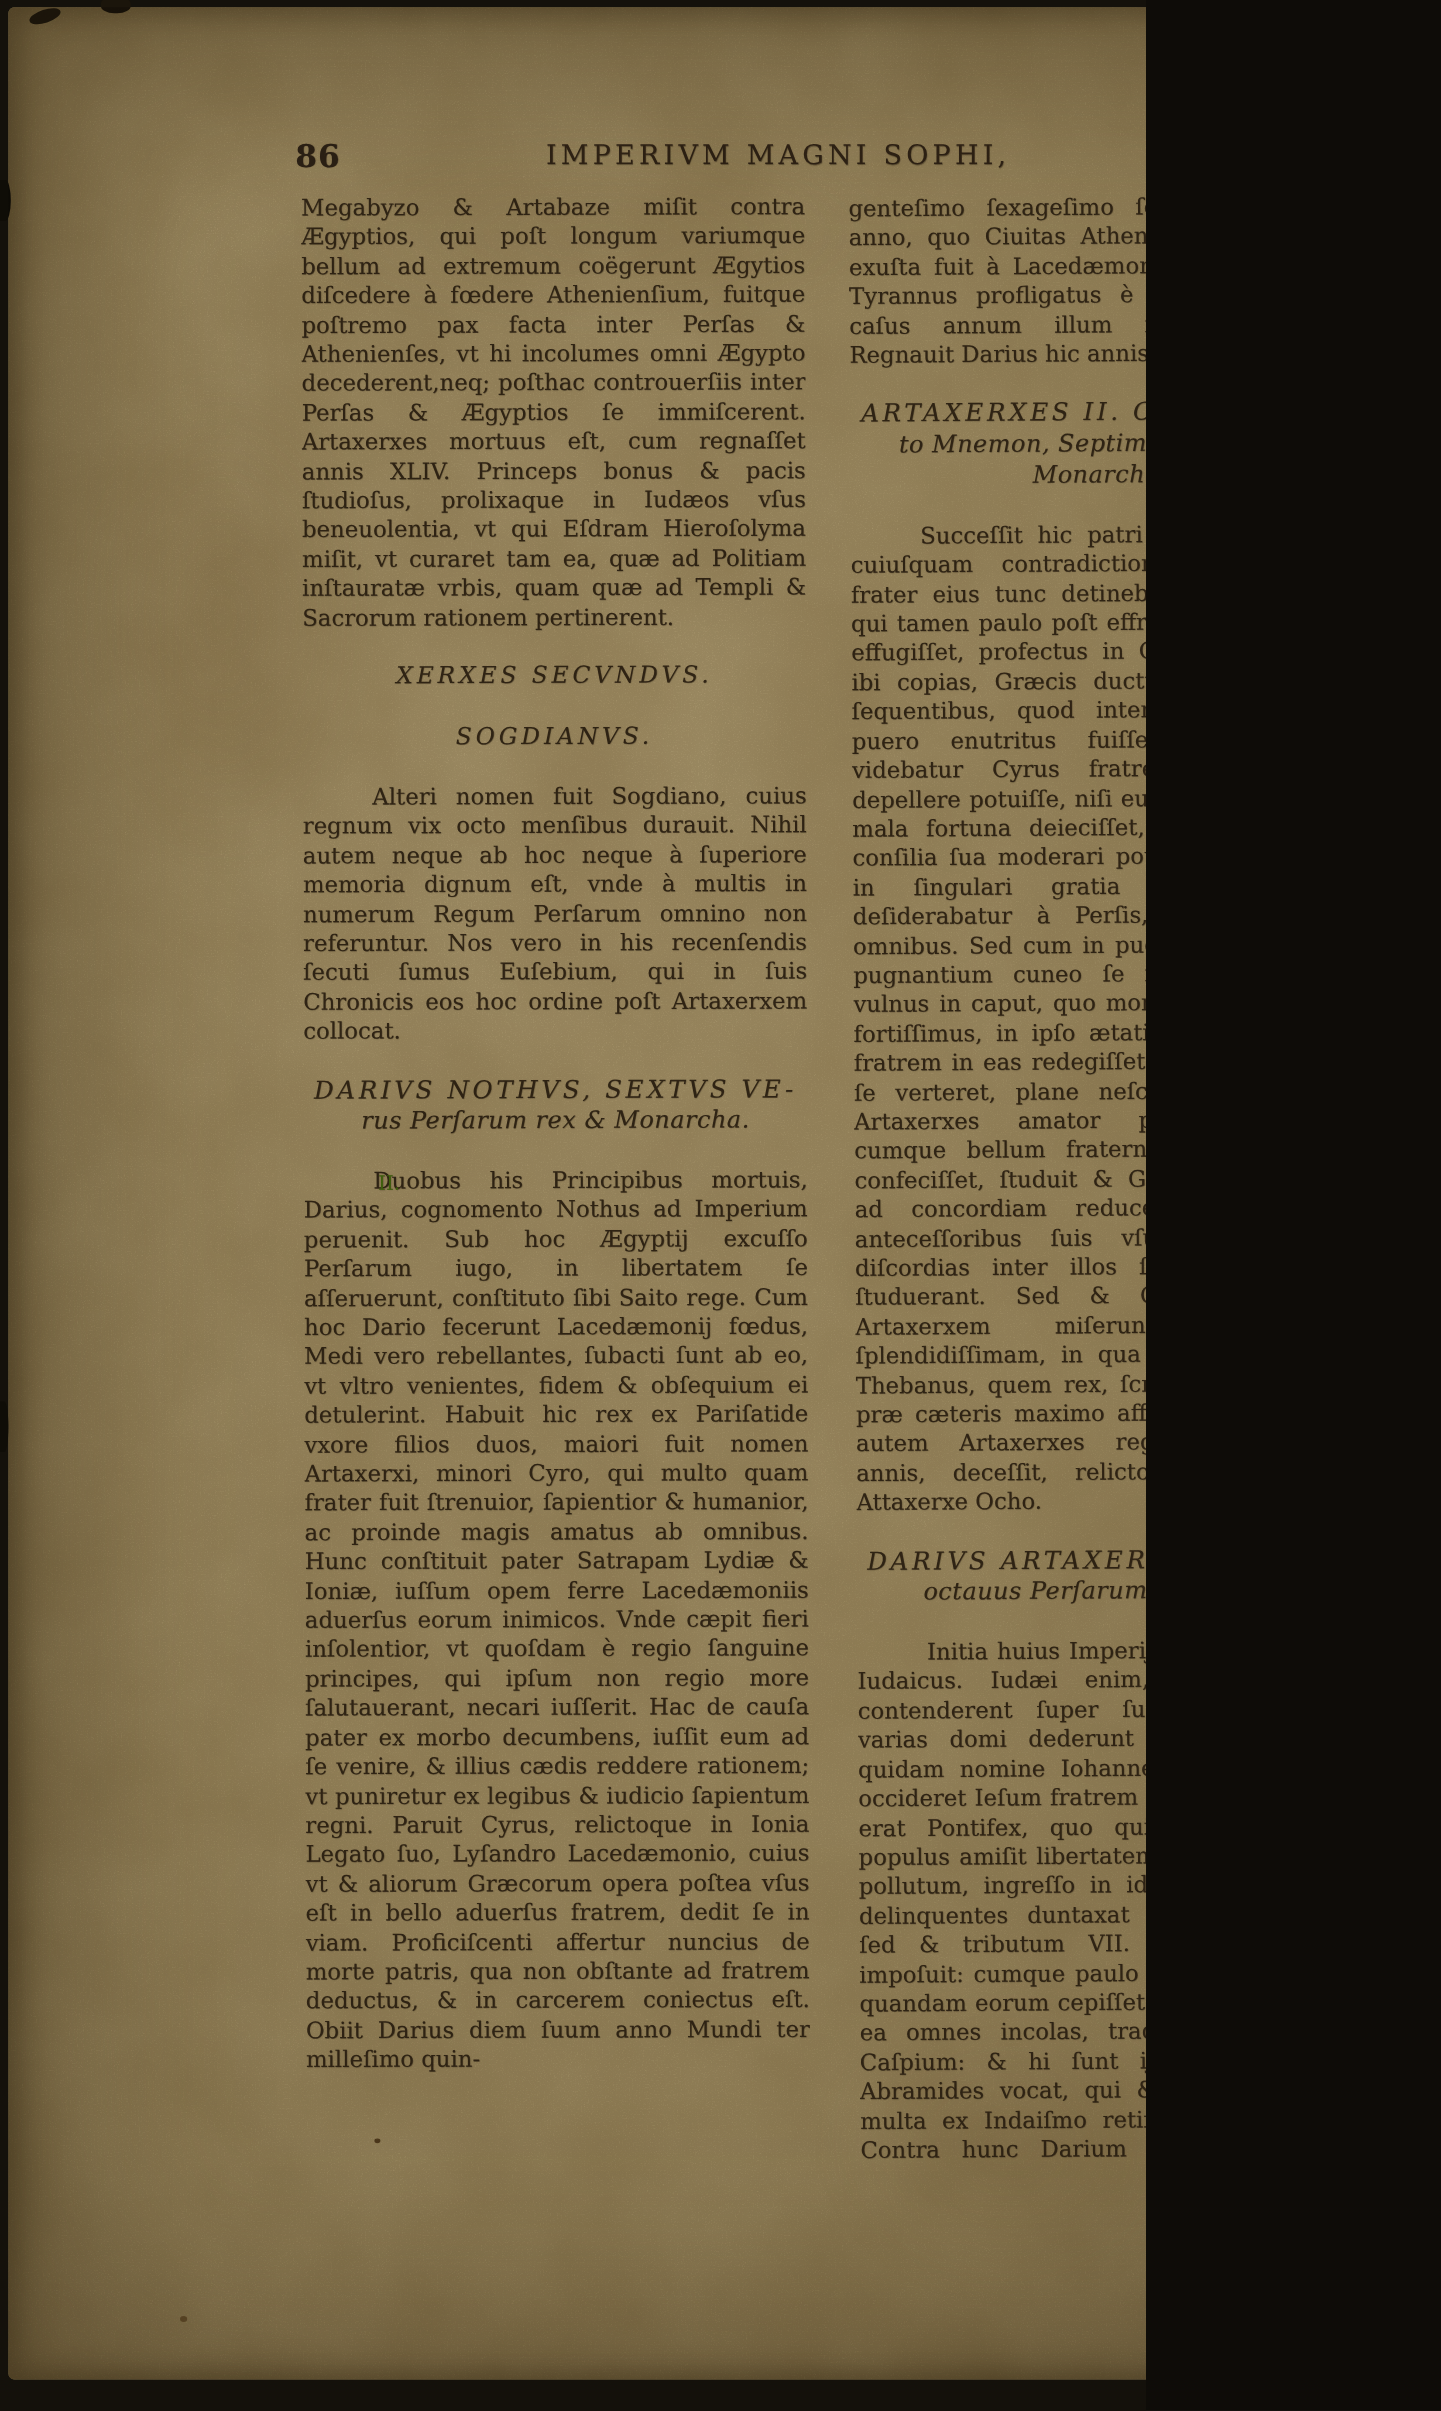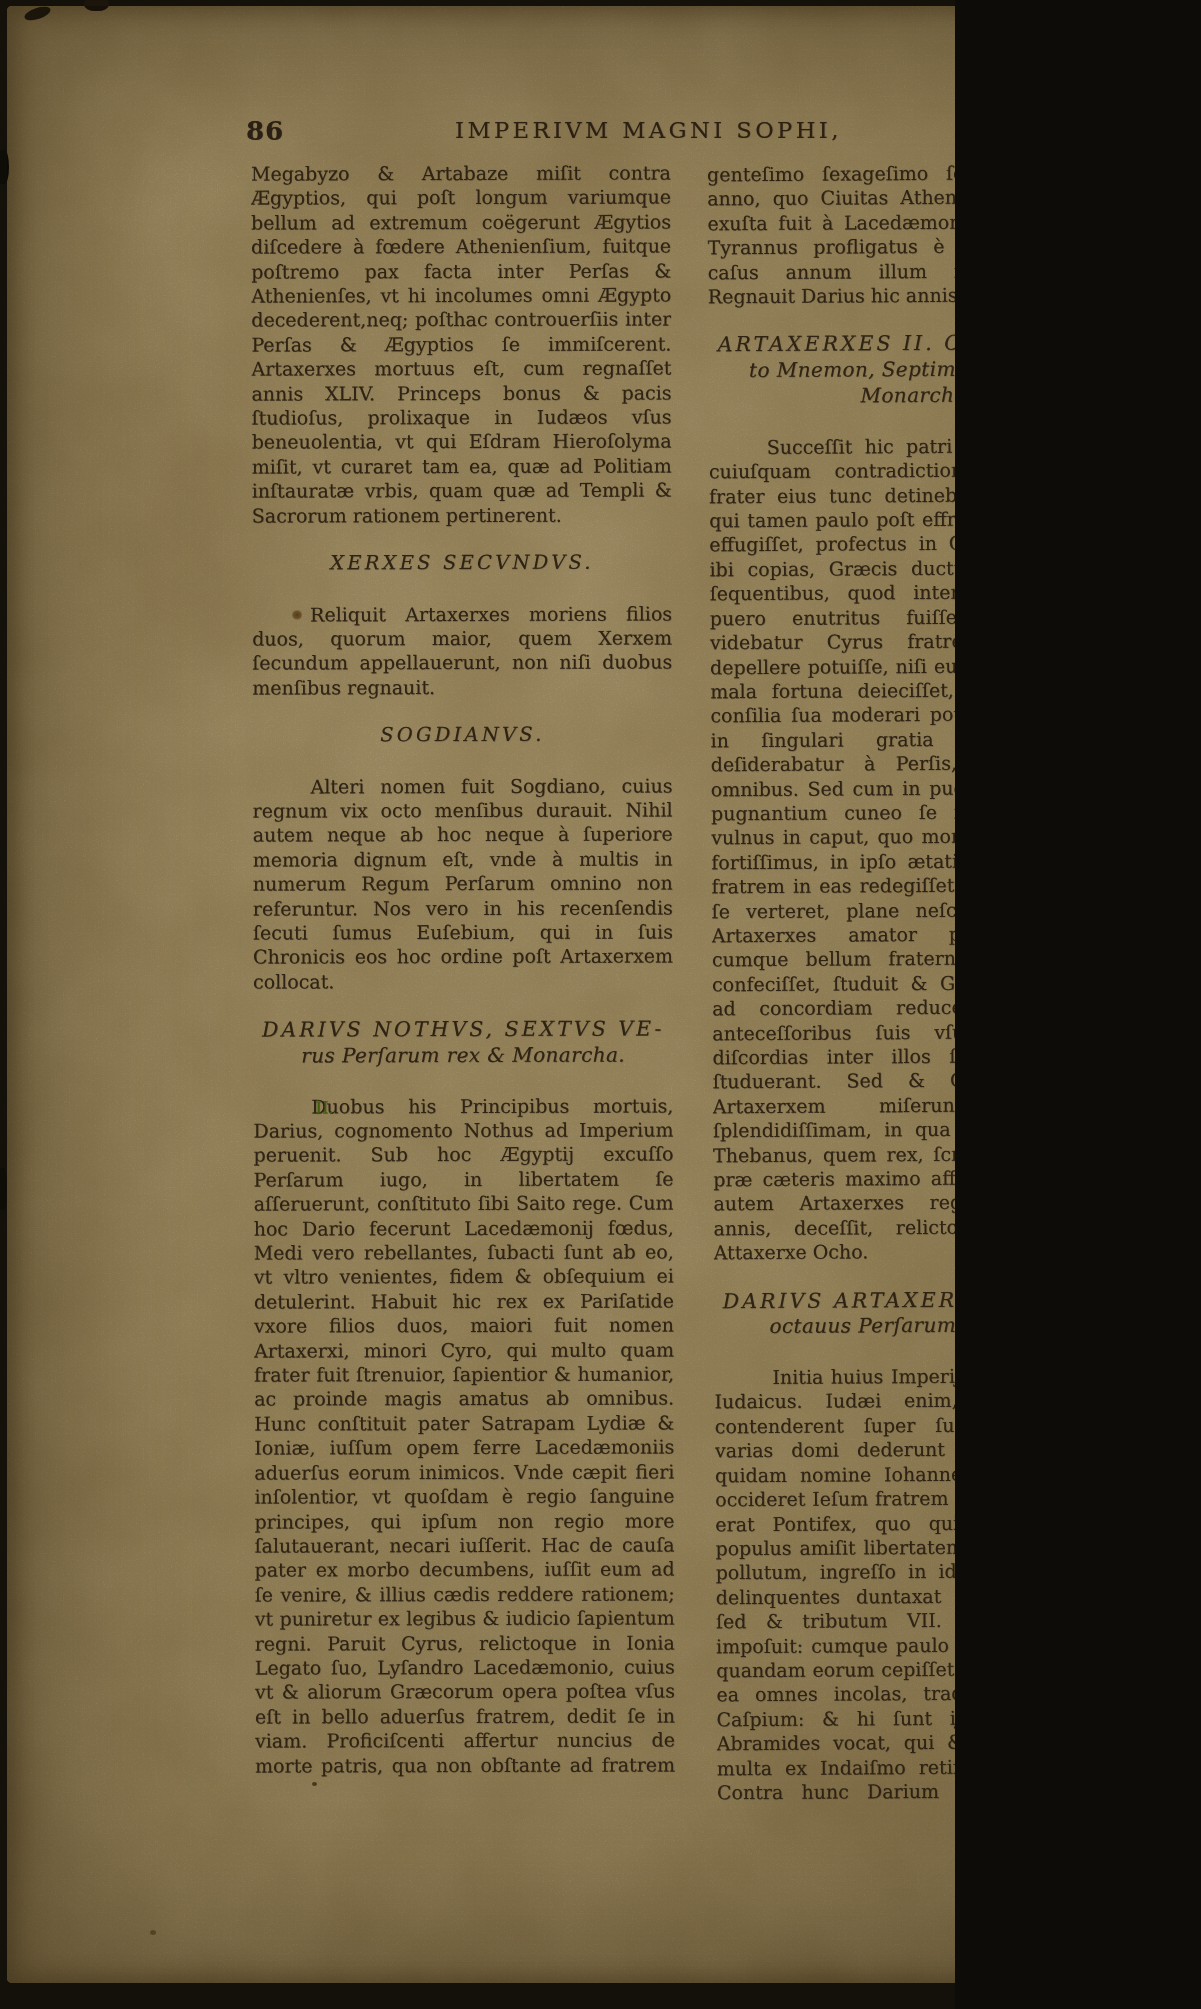--- a/index.html
+++ b/index.html
@@ -88,23 +88,20 @@
   <div class="ink-b"></div>
   <div class="notch-a"></div>
   <div class="notch-b"></div>
 
   <span class="pagenum">86</span>
   <div class="runhead">IMPERIVM MAGNI SOPHI,</div>
 
   <div class="col col-left">
     <p class="para">Megabyzo &amp; Artabaze miſit contra Ægyptios, qui poſt longum variumque bellum ad extremum coëgerunt Ægytios diſcedere à fœdere Athenienſium, fuitque poſtremo pax facta inter Perſas &amp; Athenienſes, vt hi incolumes omni Ægypto decederent,neq; poſthac controuerſiis inter Perſas &amp; Ægyptios ſe immiſcerent. Artaxerxes mortuus eſt, cum regnaſſet annis XLIV. Princeps bonus &amp; pacis ſtudioſus, prolixaque in Iudæos vſus beneuolentia, vt qui Eſdram Hieroſolyma miſit, vt curaret tam ea, quæ ad Politiam inſtauratæ vrbis, quam quæ ad Templi &amp; Sacrorum rationem pertinerent.</p>
     <h3 class="h1">XERXES SECVNDVS.</h3>
-    <p class="para ind">
-      <span class="reliquit-stain"></span><span>Reliquit Artaxerxes moriens filios duos, quorum maior, quem Xerxem ſecundum appellauerunt, non niſi duobus menſibus regnauit.</span>
-    </p>
     <h3 class="h1">SOGDIANVS.</h3>
     <p class="para ind">Alteri nomen fuit Sogdiano, cuius regnum vix octo menſibus durauit. Nihil autem neque ab hoc neque à ſuperiore memoria dignum eſt, vnde à multis in numerum Regum Perſarum omnino non referuntur. Nos vero in his recenſendis ſecuti ſumus Euſebium, qui in ſuis Chronicis eos hoc ordine poſt Artaxerxem collocat.</p>
     <div class="h2">
       <div class="l1">DARIVS NOTHVS, SEXTVS VE-</div>
       <div class="l2">rus Perſarum rex &amp; Monarcha.</div>
     </div>
     <p class="para ind">
       <span class="mnote mnote-left">II.</span><span>Duobus his Principibus mortuis, Darius, cognomento Nothus ad Imperium peruenit. Sub hoc Ægyptij excuſſo Perſarum iugo, in libertatem ſe aſſeruerunt, conſtituto ſibi Saito rege. Cum hoc Dario fecerunt Lacedæmonij fœdus, Medi vero rebellantes, ſubacti ſunt ab eo, vt vltro venientes, fidem &amp; obſequium ei detulerint. Habuit hic rex ex Pariſatide vxore filios duos, maiori fuit nomen Artaxerxi, minori Cyro, qui multo quam frater fuit ſtrenuior, ſapientior &amp; humanior, ac proinde magis amatus ab omnibus. Hunc conſtituit pater Satrapam Lydiæ &amp; Ioniæ, iuſſum opem ferre Lacedæmoniis aduerſus eorum inimicos. Vnde cæpit fieri inſolentior, vt quoſdam è regio ſanguine principes, qui ipſum non regio more ſalutauerant, necari iuſſerit. Hac de cauſa pater ex morbo decumbens, iuſſit eum ad ſe venire, &amp; illius cædis reddere rationem; vt puniretur ex legibus &amp; iudicio ſapientum regni. Paruit Cyrus, relictoque in Ionia Legato ſuo, Lyſandro Lacedæmonio, cuius vt &amp; aliorum Græcorum opera poſtea vſus eſt in bello aduerſus fratrem, dedit ſe in viam. Proficiſcenti affertur nuncius de morte patris, qua non obſtante ad fratrem deductus, &amp; in carcerem coniectus eſt. Obiit Darius diem ſuum anno Mundi ter milleſimo quin-</span>
     </p>
   </div>

